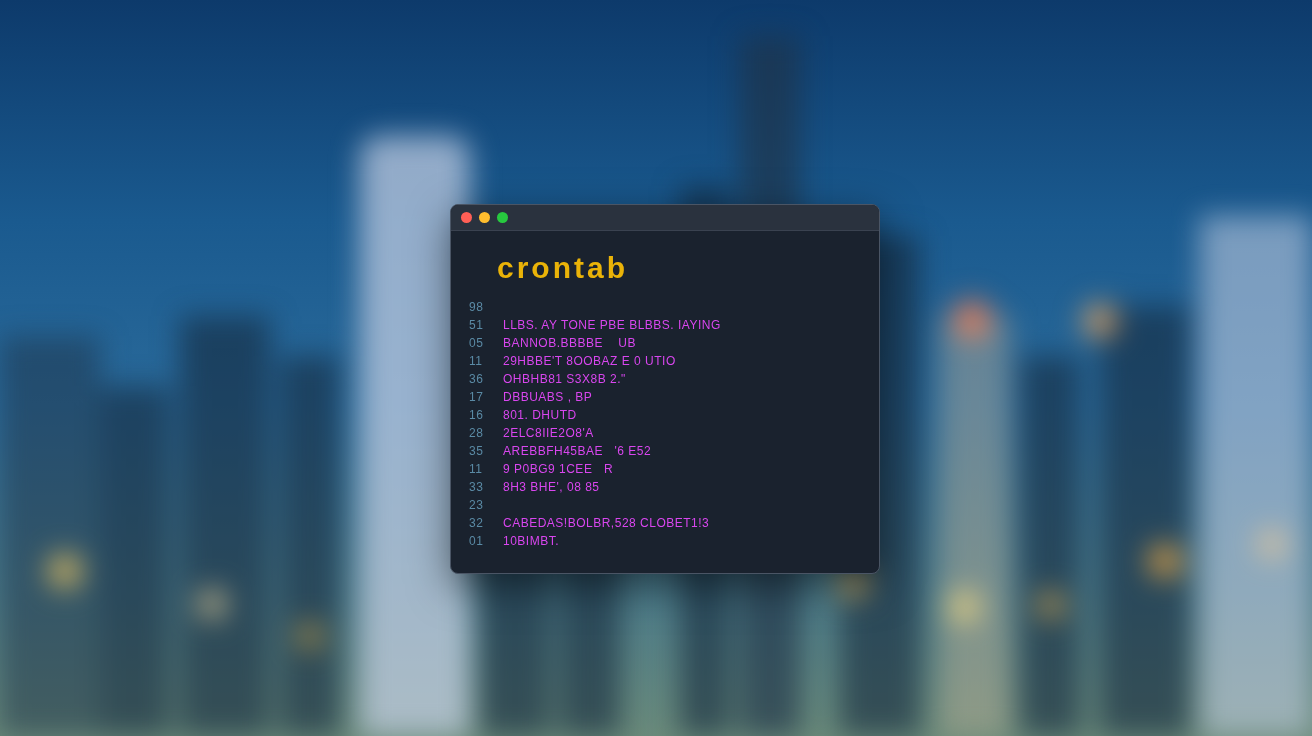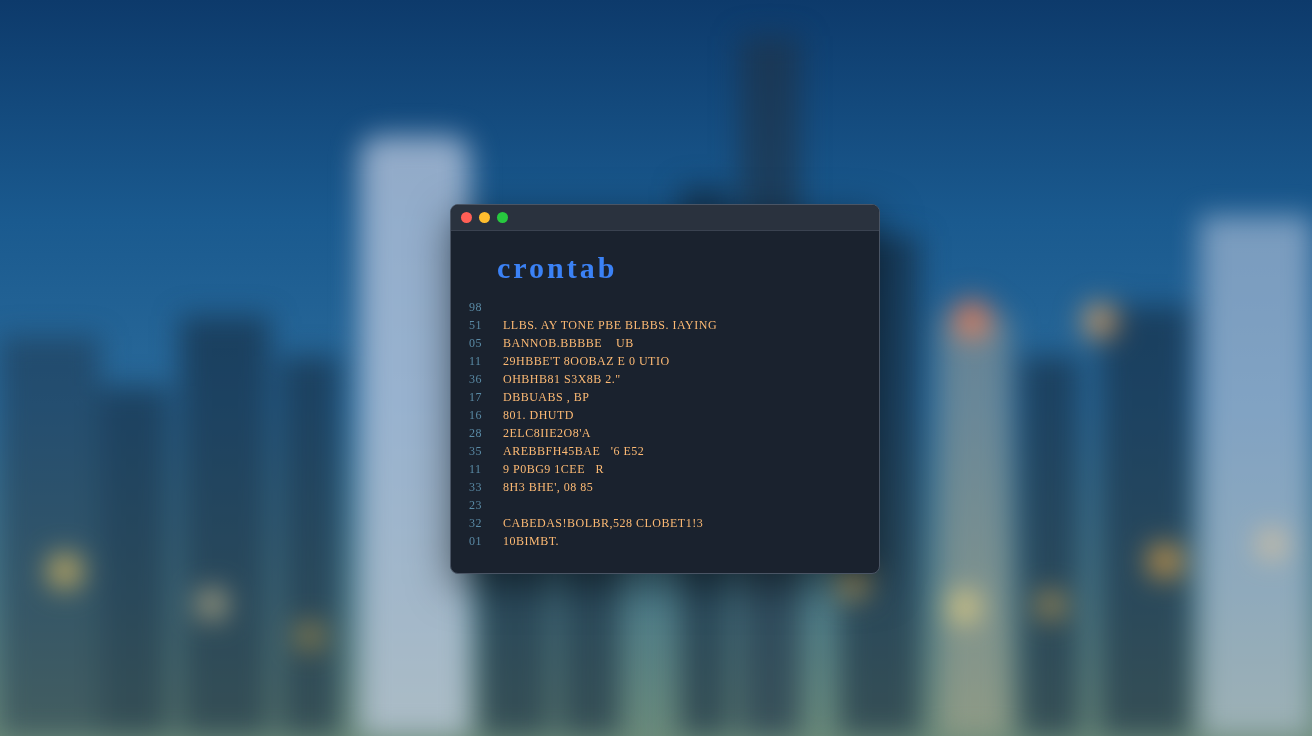--- a/index.html
+++ b/index.html
@@ -78,40 +78,40 @@
   .term-body {
     padding: 10px 18px 14px 18px;
     font-size: 12.5px;
     line-height: 1.5;
     letter-spacing: 0.5px;
     color: #6fa8c8;
   }
   .cmd {
     font-size: 30px;
     font-weight: bold;
-    color: #3b82f6;
+    color: #eab308;
     letter-spacing: 3px;
     margin: 4px 0 8px 28px;
-    font-family: Liberation Serif, serif;
+    font-family: Liberation Sans, sans-serif;
   }
   .tline {
     display: flex;
     gap: 12px;
     white-space: pre;
-    font-family: Liberation Serif, serif;
+    font-family: Liberation Sans, sans-serif;
     text-transform: uppercase;
     font-size: 12px;
   }
   .lnum {
     color: #5a8aa5;
     width: 22px;
     flex-shrink: 0;
   }
   .ltxt {
-    color: #fdba74;
+    color: #d946ef;
   }
 </style>
 </head>
 <body>
 
 <div class="bg">
   <div class="building b1"></div>
   <div class="building b2"></div>
   <div class="building b3"></div>
   <div class="building b4"></div>

